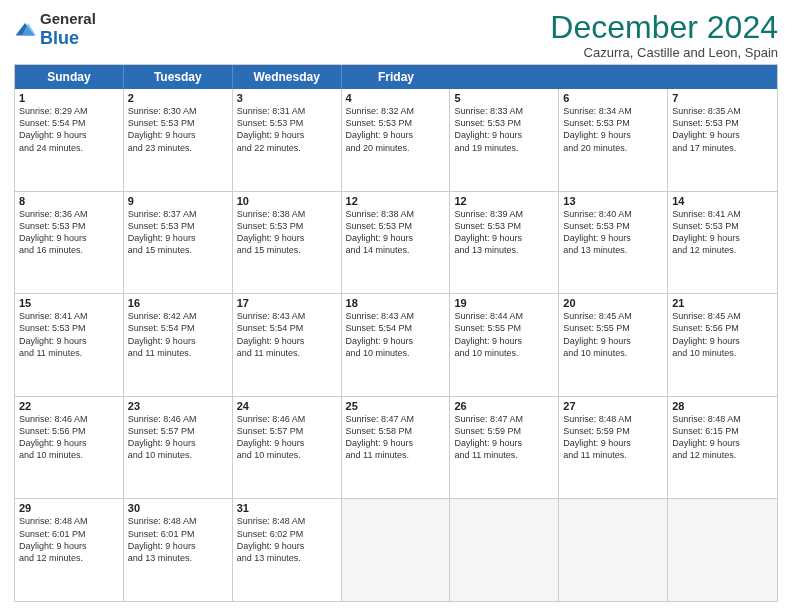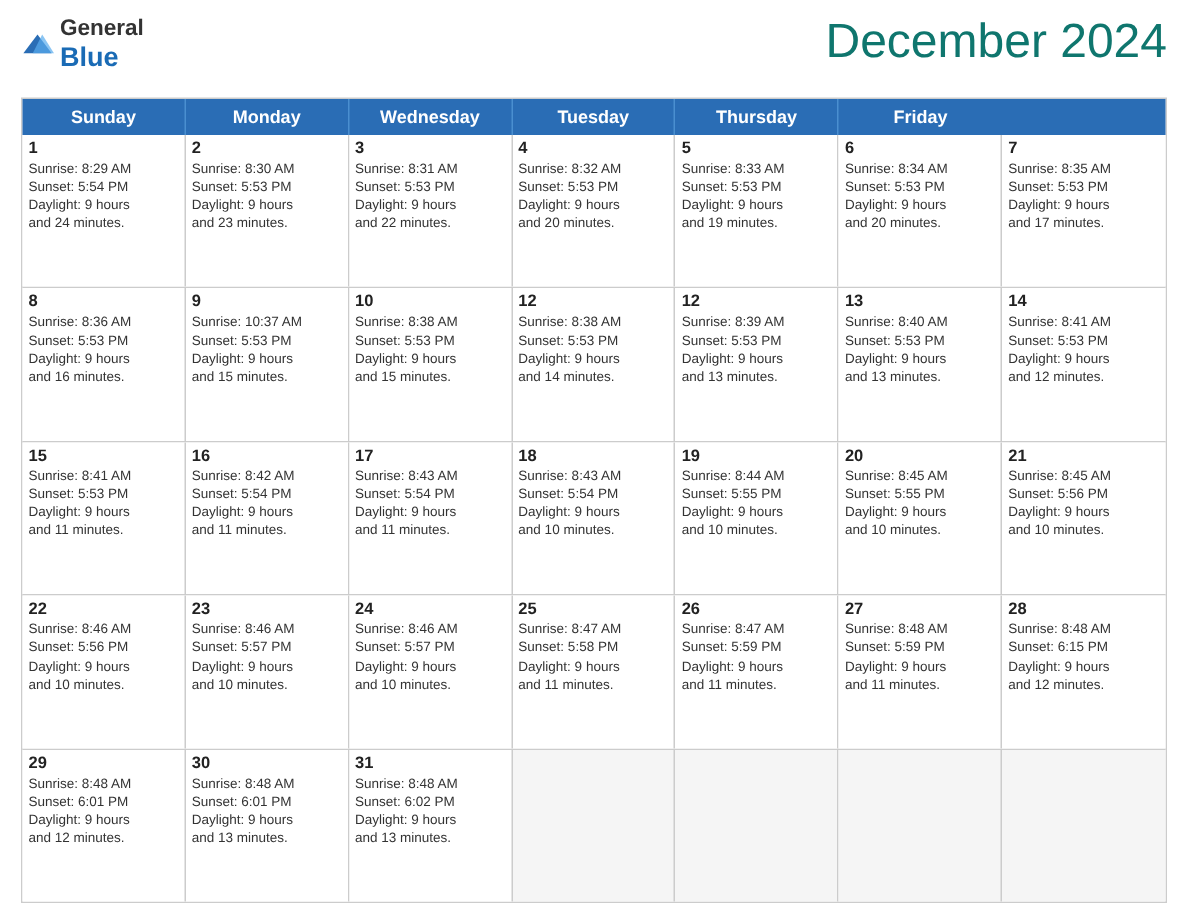--- a/index.html
+++ b/index.html
@@ -14,21 +14,21 @@
       width: 792px;
       height: 612px;
       padding: 10px 14px 10px 14px;
       display: flex;
       flex-direction: column;
     }
     .header {
       display: flex;
       align-items: flex-start;
       justify-content: space-between;
-      margin-bottom: 16px;
+      margin-bottom: 4px;
     }
     .logo {
       display: flex;
       align-items: center;
       gap: 4px;
     }
     .logo-icon {
       width: 22px;
       height: 18px;
     }
@@ -112,30 +112,29 @@
         <polygon points="14,2 26,18 2,18" fill="#2a6db5"></polygon>
         <polygon points="18,2 28,18 10,18" fill="#5aacee" opacity="0.7"></polygon>
       </svg>
       <div>
         <span style="font-size:15px;font-weight:bold;color:#333;">General</span><br>
         <span style="font-size:18px;font-weight:bold;color:#1a6bb5;">Blue</span>
       </div>
     </div>
     <div class="title-block">
       <div class="month-title">December 2024</div>
+      <div class="subtitle">Cazurra, Castille and Leon, Spain</div>
     </div>
   </div>
 
   <div class="calendar">
     <div class="cal-header-row">
     <div class="cal-header-cell">Sunday</div>
-        <div class="cal-header-cell">Monday</div>
+        <div class="cal-header-cell">Tuesday</div>
         <div class="cal-header-cell">Wednesday</div>
-        <div class="cal-header-cell">Tuesday</div>
-        <div class="cal-header-cell">Thursday</div>
         <div class="cal-header-cell">Friday</div>
       </div>
     <div class="cal-body">
     <div class="cal-week">
           <div class="cal-cell">
             <span class="day-num">1</span>
             <span class="cell-line">Sunrise: 8:29 AM</span>
             <span class="cell-line">Sunset: 5:54 PM</span>
             <span class="cell-line">Daylight: 9 hours</span>
             <span class="cell-line">and 24 minutes.</span>
@@ -186,21 +185,21 @@
         <div class="cal-week">
           <div class="cal-cell">
             <span class="day-num">8</span>
             <span class="cell-line">Sunrise: 8:36 AM</span>
             <span class="cell-line">Sunset: 5:53 PM</span>
             <span class="cell-line">Daylight: 9 hours</span>
             <span class="cell-line">and 16 minutes.</span>
           </div>
           <div class="cal-cell">
             <span class="day-num">9</span>
-            <span class="cell-line">Sunrise: 10:37 AM</span>
+            <span class="cell-line">Sunrise: 8:37 AM</span>
             <span class="cell-line">Sunset: 5:53 PM</span>
             <span class="cell-line">Daylight: 9 hours</span>
             <span class="cell-line">and 15 minutes.</span>
           </div>
           <div class="cal-cell">
             <span class="day-num">10</span>
             <span class="cell-line">Sunrise: 8:38 AM</span>
             <span class="cell-line">Sunset: 5:53 PM</span>
             <span class="cell-line">Daylight: 9 hours</span>
             <span class="cell-line">and 15 minutes.</span>

